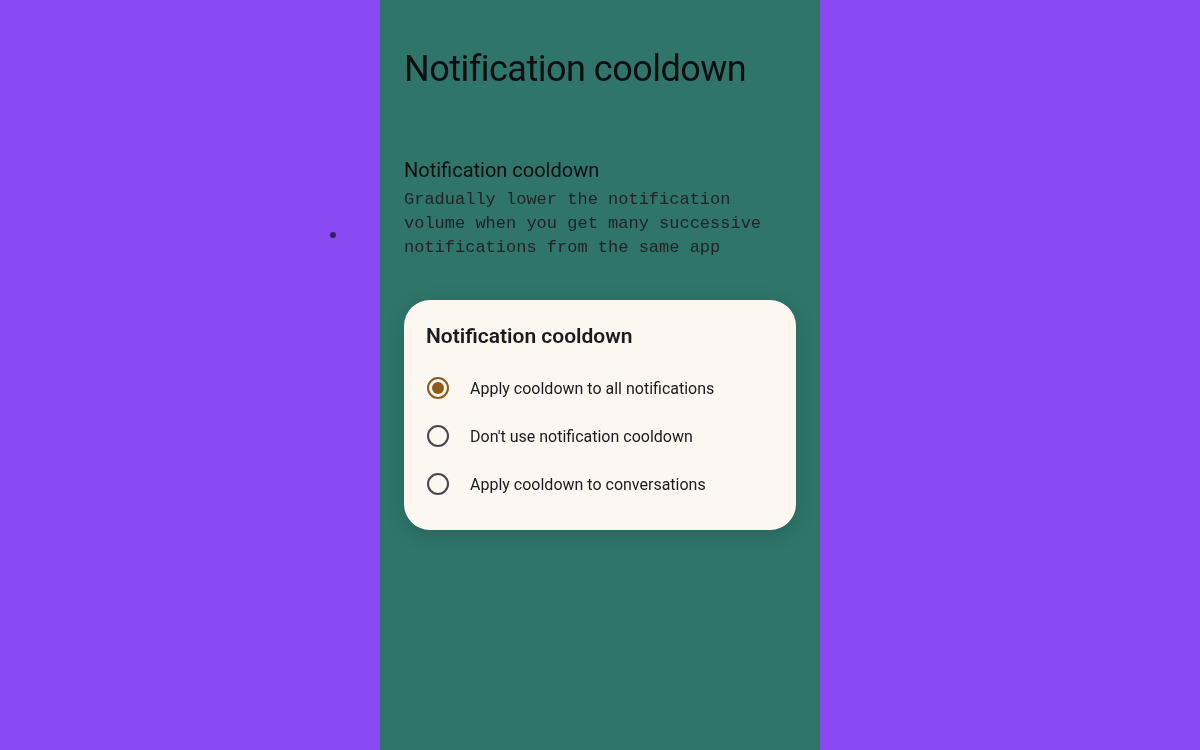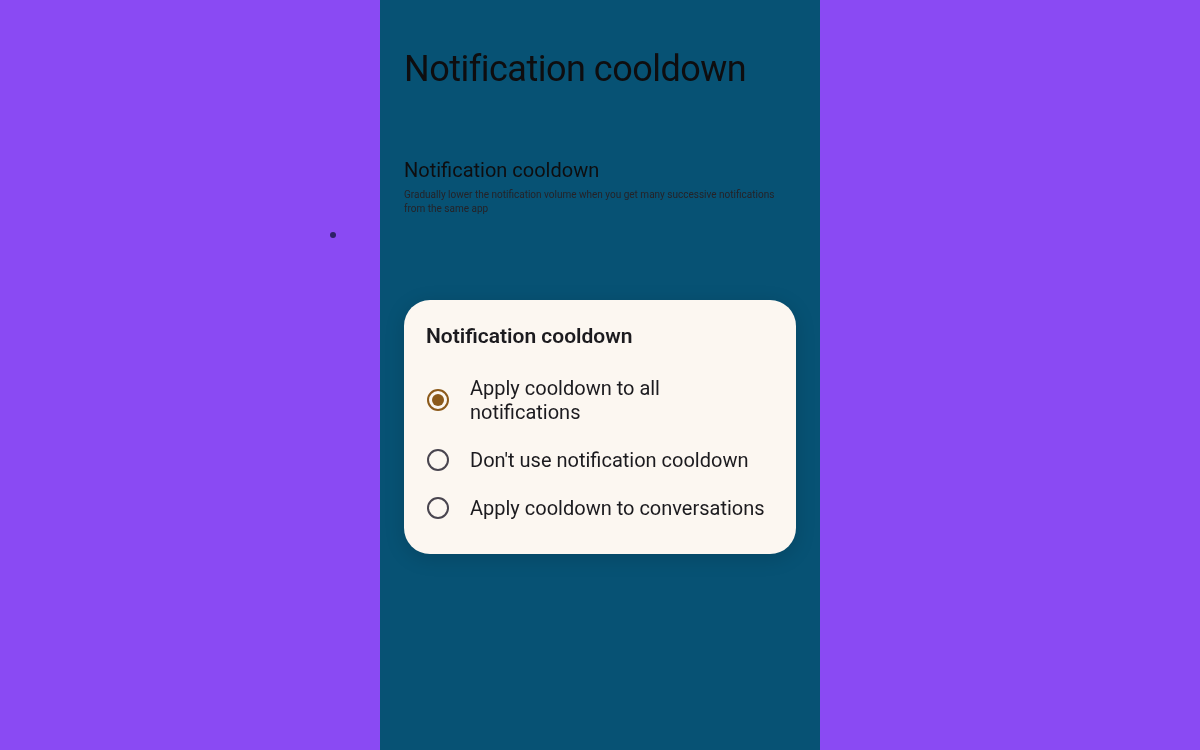--- a/index.html
+++ b/index.html
@@ -13,21 +13,21 @@
       background: #8a4af3;
       font-family: -apple-system, BlinkMacSystemFont, "Segoe UI", Roboto, sans-serif;
       display: flex;
       justify-content: center;
       align-items: flex-start;
       overflow: hidden;
     }
     .phone-screen {
       width: 440px;
       height: 750px;
-      background: #0ea5e9;
+      background: #5eead4;
       position: relative;
     }
     .dim-overlay {
       position: absolute;
       inset: 0;
       background: rgba(0,0,0,0.5);
       z-index: 1;
     }
     .page-content {
       padding: 48px 24px 0 24px;
@@ -40,23 +40,24 @@
       letter-spacing: -0.5px;
       margin-bottom: 68px;
     }
     .section-heading {
       font-size: 20px;
       font-weight: 400;
       color: #1c1b1f;
       margin-bottom: 6px;
     }
     .section-description {
-      font-size: 10px;
+      font-size: 17px;
       color: #49454f;
       line-height: 1.4;
+      font-family: Liberation Mono, monospace;
     }
     .dialog {
       position: absolute;
       left: 24px;
       right: 24px;
       top: 300px;
       background: #fcf7f1;
       border-radius: 26px;
       padding: 24px 16px 22px 16px;
       z-index: 2;
@@ -100,21 +101,21 @@
       width: 12px;
       height: 12px;
       background: #8c5a1b;
       border-radius: 50%;
       display: none;
     }
     .radio-outer.selected .radio-inner {
       display: block;
     }
     .radio-label {
-      font-size: 20px;
+      font-size: 16px;
       color: #1c1b1f;
     }
     .dot-marker {
       position: absolute;
       left: 330px;
       top: 232px;
       width: 6px;
       height: 6px;
       background: #2e2067;
       border-radius: 50%;

